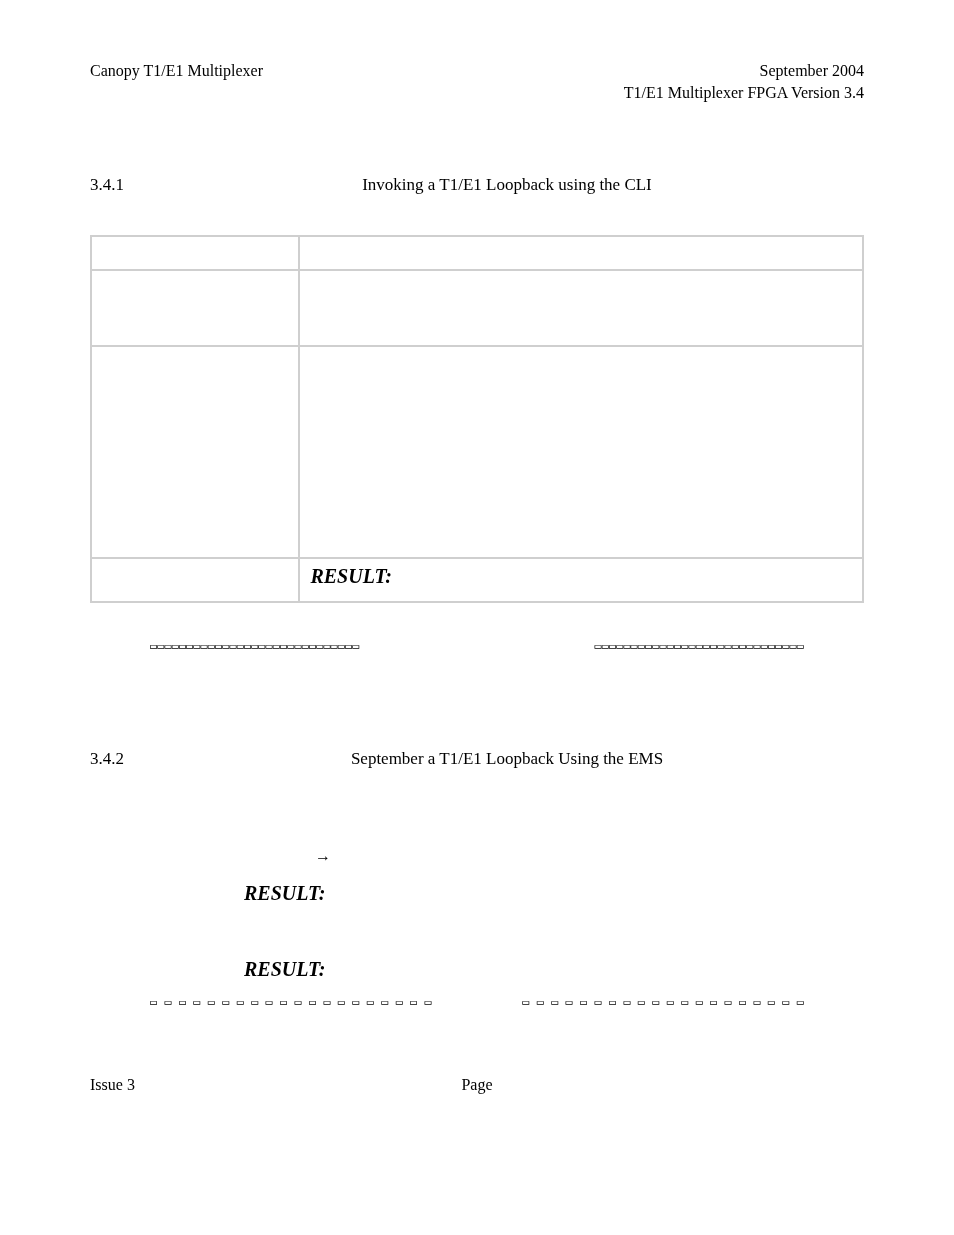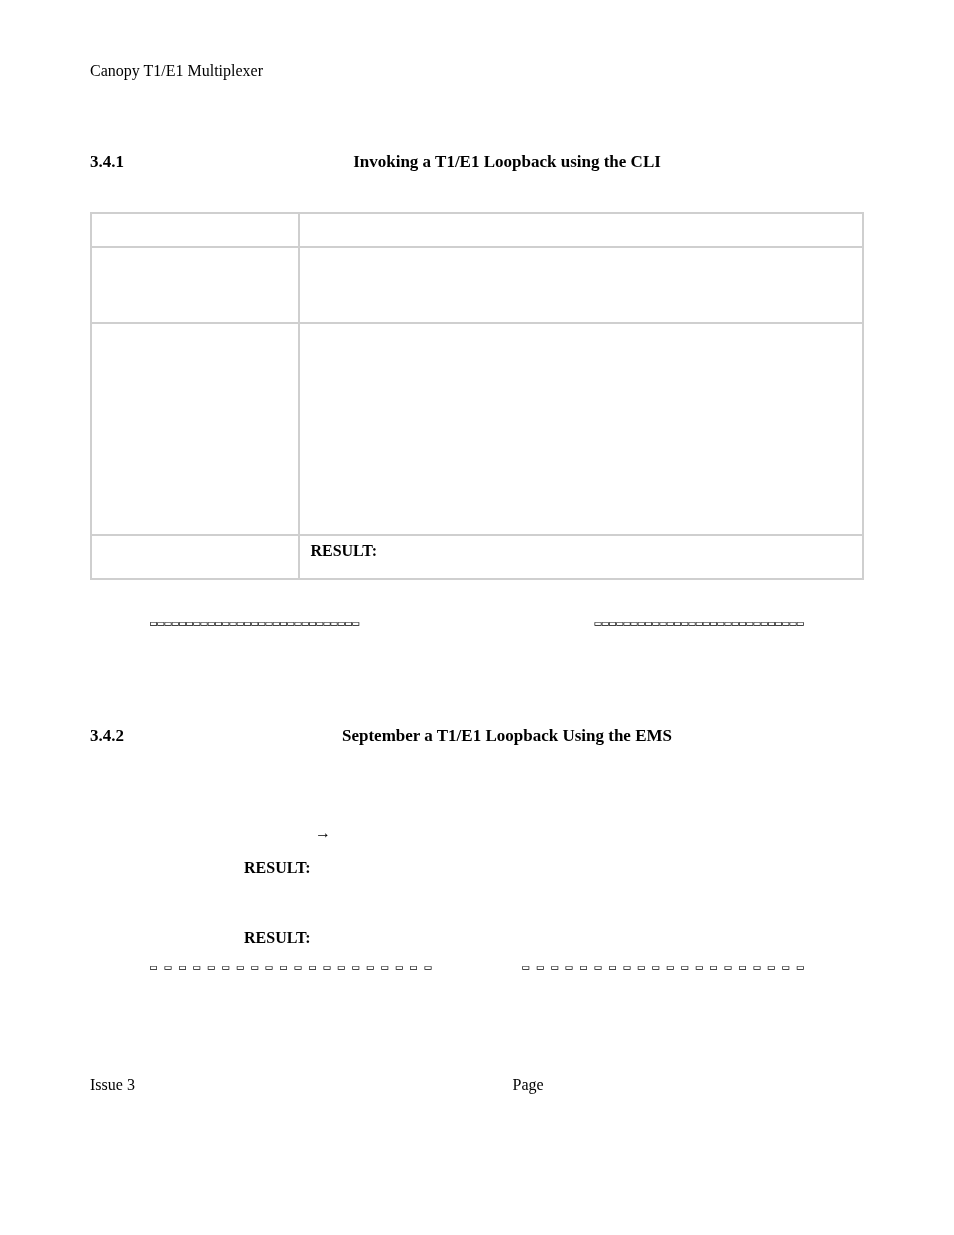--- a/index.html
+++ b/index.html
@@ -24,21 +24,21 @@
     line-height: 1.4;
   }
   .header-right {
     text-align: right;
   }
   .section-block {
     margin-top: 70px;
   }
   .section-heading {
     display: flex;
-    font-weight: bold;
+    font-weight: normal;
     font-size: 17px;
     margin-bottom: 40px;
   }
   .section-num {
     width: 60px;
     flex: 0 0 60px;
   }
   .section-title {
     flex: 1;
     text-align: center;
@@ -53,22 +53,23 @@
     padding: 6px 10px;
     box-sizing: border-box;
   }
   table.grid td.col1 { width: 27%; }
   table.grid td.col2 { width: 73%; }
   .row-h0 td { height: 34px; }
   .row-h1 td { height: 76px; }
   .row-h2 td { height: 212px; }
   .row-h3 td { height: 44px; }
   .result-label {
+    font-style: italic;
     font-weight: bold;
-    font-size: 16px;
+    font-size: 20px;
   }
   .end-bars {
     margin-top: 36px;
     display: flex;
     justify-content: space-between;
     align-items: center;
     padding: 0 60px;
   }
   .section-block2 {
     margin-top: 96px;
@@ -88,38 +89,41 @@
     width: 18px;
     text-align: center;
   }
   .footer-row {
     position: absolute;
     left: 90px;
     right: 90px;
     bottom: 60px;
     display: flex;
     font-size: 16px;
-    gap: 28px;
   }
   .footer-left { flex: 0 0 45%; }
-  .footer-center { flex: 0 0 10%; text-align: right; }
+  .footer-center { flex: 0 0 10%; text-align: center; }
   .glyphs {
     font-family: monospace;
     font-size: 12px;
     letter-spacing: 0;
     white-space: nowrap;
   }
 </style>
 </head>
 <body>
 
 <div class="page">
 
   <div class="header-row">
     <div>Canopy T1/E1 Multiplexer</div>
+    <div class="header-right">
+      <div>September 2004</div>
+      <div>T1/E1 Multiplexer FPGA Version 3.4</div>
+    </div>
   </div>
 
   <div class="section-block">
     <div class="section-heading">
       <div class="section-num">3.4.1</div>
       <div class="section-title">Invoking a T1/E1 Loopback using the CLI</div>
     </div>
 
     <table class="grid">
       <tbody>

